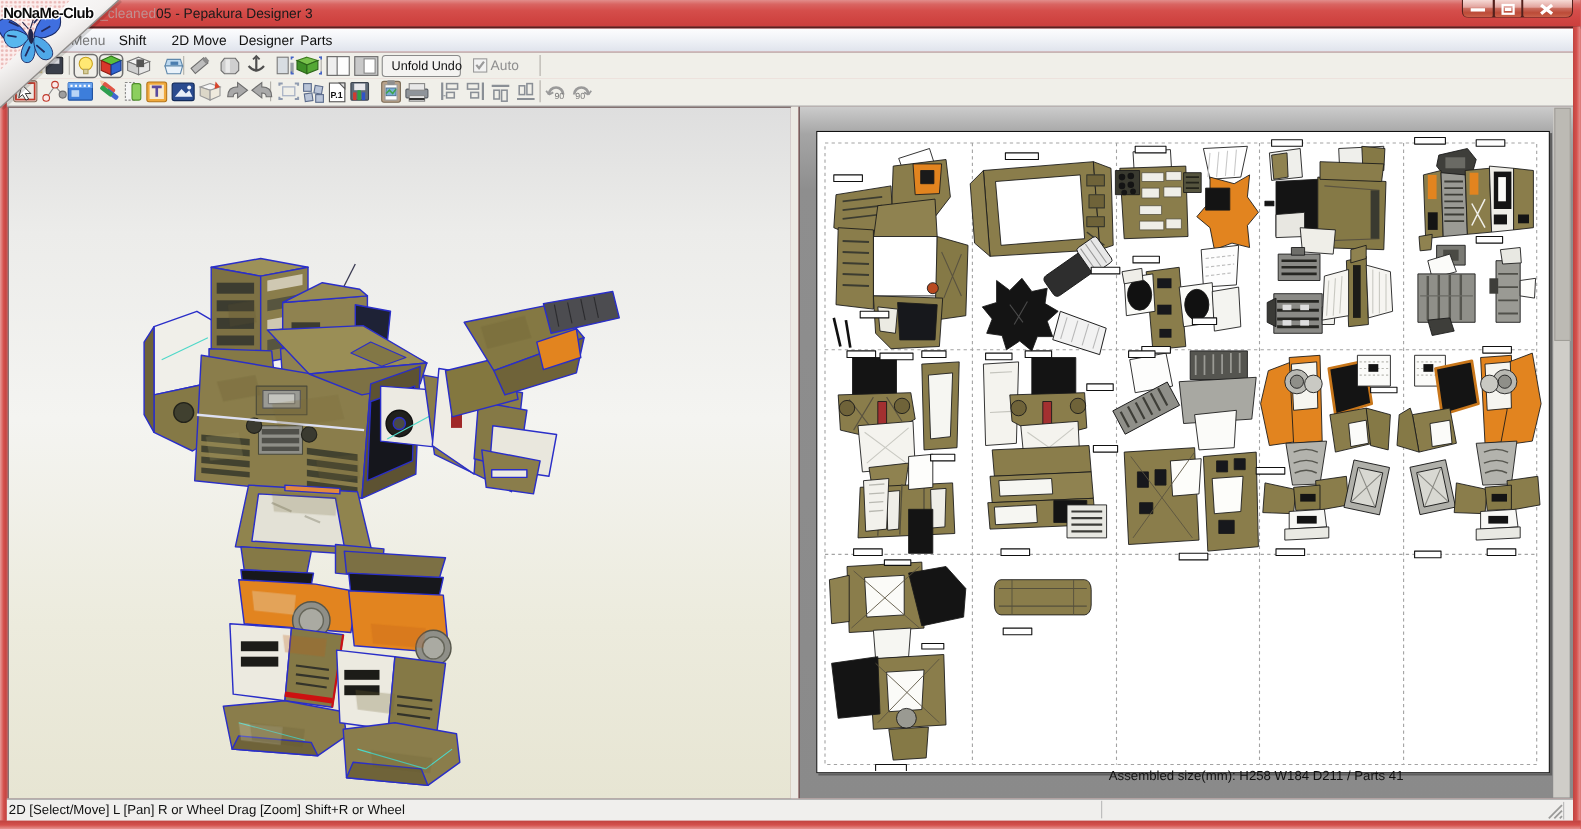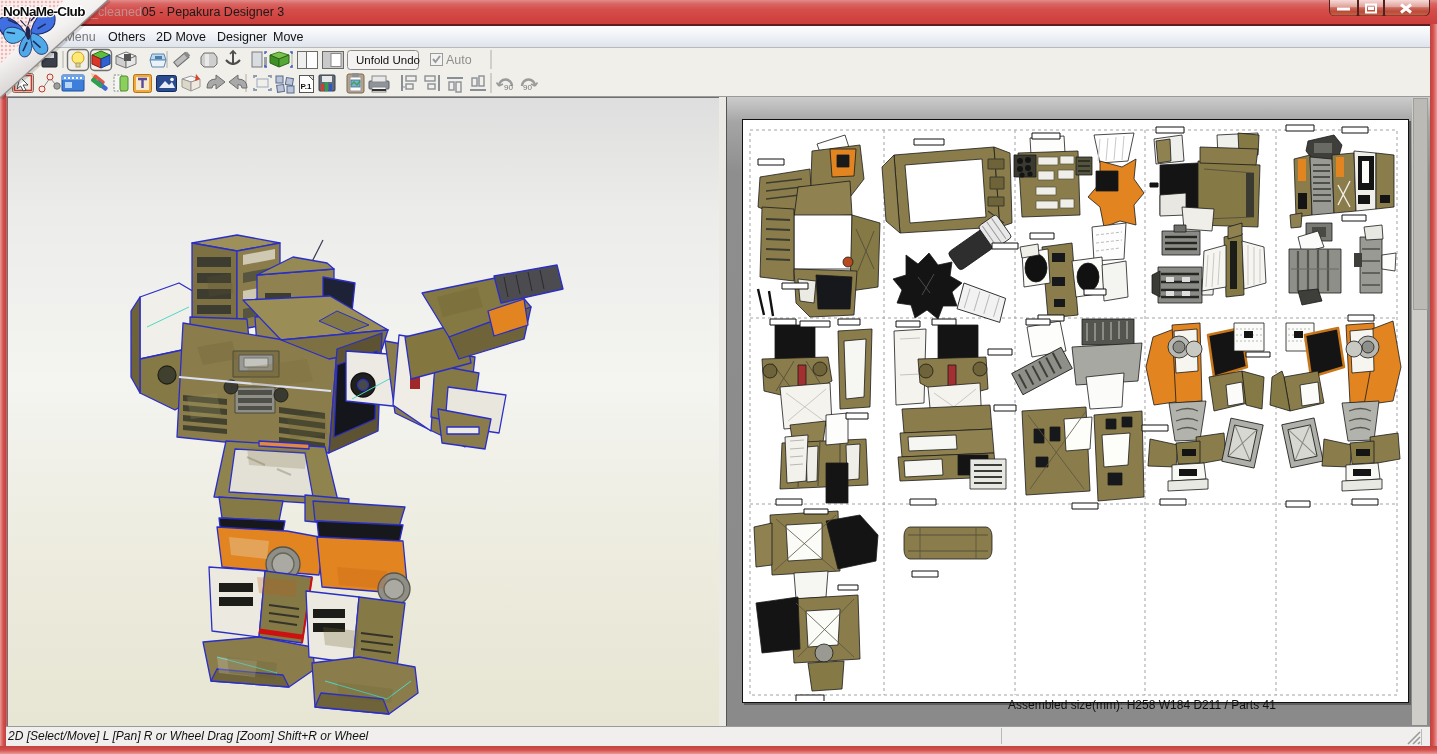--- a/index.html
+++ b/index.html
@@ -13,21 +13,21 @@
   #menubar{left:6px;top:26px;width:1424px;height:21px;
     background:linear-gradient(180deg,#fdfdfe 0%,#f2f4f8 40%,#dfe3ec 100%);
     border-bottom:1px solid #b9b9b9;}
   .menuitem{top:30px;font-size:12.5px;color:#111;}
   #toolbar1{left:6px;top:48px;width:1424px;height:23px;background:#f0efe9;}
   #toolbar2{left:6px;top:71px;width:1424px;height:25px;background:#f0efe9;border-bottom:1px solid #9b9b9b;}
   
   #winbtns{left:1328px;top:0;width:103px;height:18px;}
   
   #statusbar{left:6px;top:726px;width:1424px;height:20px;background:#f0efed;border-top:1px solid #9a9a9a;}
-  #statusL{left:8px;top:729px;font-size:12px;color:#111;font-style:italic;}
+  #statusL{left:8px;top:729px;font-size:12px;color:#111;}
   #statusR{left:1008px;top:698px;width:300px;white-space:nowrap;text-align:left;font-size:12px;color:#111;}
   
   #bleft{left:0;top:24px;width:6px;height:722px;background:linear-gradient(90deg,#e89a97,#d4504c 55%,#c04340);}
   #bright{left:1430px;top:24px;width:7px;height:722px;background:linear-gradient(90deg,#c04340,#d4504c 45%,#e89a97);}
   #bbottom{left:0;top:746px;width:1437px;height:8px;background:linear-gradient(180deg,#c04340,#d4504c 50%,#e89a97);}
   
   #view3d{left:7px;top:97px;width:711px;height:628px;border:1px solid #707070;
     background:linear-gradient(180deg,#dedede 0%,#ececea 18%,#f4f4f1 45%,#ecebdd 75%,#e7e5d3 100%);}
   #splitter{left:719px;top:97px;width:7px;height:629px;background:#eceae4;}
   #view2d{left:726px;top:97px;width:704px;height:629px;border-left:1px solid #555;
@@ -59,24 +59,24 @@
     <path d="M57 0 h44 v10 q0 5.5 -5.5 5.5 h-37 q-1.5 0 -1.5 -1.5 z" fill="url(#wbg)"></path>
     <g stroke="#fff" stroke-width="2.4">
       <line x1="9" y1="9" x2="22" y2="9" stroke-width="3"></line>
       <rect x="38" y="4.5" width="10" height="8" fill="none" stroke-width="2"></rect>
       <path d="M73 4.5 L83 12.5 M83 4.5 L73 12.5" stroke-width="3"></path>
     </g>
     <rect x="40" y="7" width="6" height="3" fill="#fff"></rect>
   </svg>
   <div id="menubar" class="abs"></div>
   <div class="menuitem abs" style="left:45px;color:#777;">3D Menu</div>
-  <div class="menuitem abs" style="left:108px;">Others</div>
+  <div class="menuitem abs" style="left:108px;">Shift</div>
   <div class="menuitem abs" style="left:156px;">2D Move</div>
   <div class="menuitem abs" style="left:217px;">Designer</div>
-  <div class="menuitem abs" style="left:273px;">Move</div>
+  <div class="menuitem abs" style="left:273px;">Parts</div>
   <div id="toolbar1" class="abs"></div>
   <div id="toolbar2" class="abs"></div>
   <svg class="abs" style="left:6px;top:48px;" width="560" height="49">
 
     <g stroke="#b0aea8">
       <line x1="57" y1="3" x2="57" y2="20"></line>
       <line x1="161" y1="3" x2="161" y2="20"></line>
       <line x1="286" y1="3" x2="286" y2="20"></line>
       <line x1="485" y1="2" x2="485" y2="21"></line>
       <line x1="240" y1="26" x2="240" y2="44"></line>

